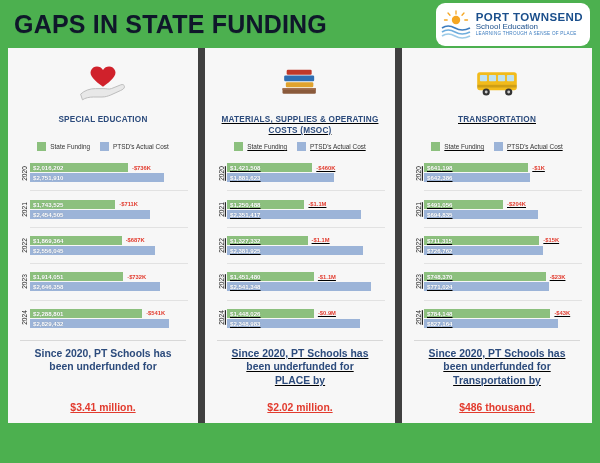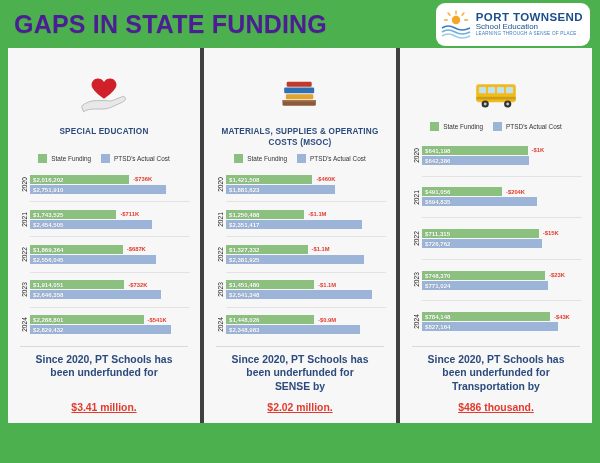--- a/index.html
+++ b/index.html
@@ -14,21 +14,21 @@
     background: #4cb04f;
     overflow: hidden;
   }
   
   #header {
     position: absolute; left: 0; top: 0; width: 600px; height: 48px;
     display: flex; align-items: center; justify-content: space-between;
     padding: 0 10px 0 14px;
   }
   #main-title {
-    color: #4c1d95;
+    color: #0f172a;
     font-size: 25px;
     font-weight: bold;
     letter-spacing: 0.2px;
     white-space: nowrap;
     text-shadow: 0 1px 0 rgba(0,0,0,.08);
   }
   #logo-box {
     background: #ffffff;
     border-radius: 9px;
     padding: 3px 7px 3px 5px;
@@ -43,25 +43,25 @@
 
   
   #card {
     position: absolute; left: 8px; top: 48px;
     width: 584px; height: 375px;
     background: #f7f7f7;
     display: flex;
   }
   .panel {
     flex: 1 1 0;
-    padding: 20px 10px 6px 10px;
+    padding: 8px 10px 6px 10px;
     display: flex; flex-direction: column;
     position: relative;
   }
-  .panel + .panel { border-left: 4px solid #404040; }
+  .panel + .panel { border-left: 7px solid #404040; text-decoration: underline; }
 
   .icon-wrap { height: 46px; display: flex; align-items: center; justify-content: center; margin-top: 4px;}
   .panel-title {
     text-align: center;
     color: #2c4b7c;
     font-weight: bold;
     font-size: 8.2px;
     letter-spacing: .2px;
     margin-top: 8px;
     line-height: 1.35;
@@ -123,21 +123,21 @@
     color: #2c4b7c;
     font-weight: bold;
     font-size: 10.4px;
     line-height: 1.3;
     padding: 6px 2px 2px;
   }
   .note .amt {
     color: #e23b2e;
     text-decoration: underline;
     display: inline-block;
-    margin-top: 8px;
+    margin-top: 14px;
   }
   .divider-top { border-top: 1px solid #d8d8d8; margin: 4px 2px 0; }
 
   
   #footer {
     position: absolute; left: 0; bottom: 0; width: 600px; height: 40px;
     display: flex; align-items: center; justify-content: center;
   }
   #footer-text {
     color: #ffffff; font-weight: bold; font-size: 14px; letter-spacing: .2px;
@@ -401,40 +401,41 @@
                 </span>
               </div>
           </div>
         </div>
       </div>
 
       <div class="divider-top"></div>
       <div class="note">
         <span>Since 2020, PT Schools has</span><br>
         <span>been underfunded for</span><br>
-        <span>SENSE by</span><br>
+        <span>PLACE by</span><br>
         <span class="amt">$2.02 million.</span>
       </div>
     </div>
 
     <div class="panel">
       <div class="icon-wrap">
         <svg viewBox="0 0 60 44" width="54" height="40">
           <rect x="8" y="10" width="44" height="20" rx="3" fill="#f2bb1b"></rect>
           <rect x="11" y="13" width="8" height="7" rx="1" fill="#bfe2f2"></rect>
           <rect x="21" y="13" width="8" height="7" rx="1" fill="#bfe2f2"></rect>
           <rect x="31" y="13" width="8" height="7" rx="1" fill="#bfe2f2"></rect>
           <rect x="41" y="13" width="8" height="7" rx="1" fill="#bfe2f2"></rect>
           <rect x="8" y="24" width="44" height="3" fill="#000" opacity=".15"></rect>
           <circle cx="18" cy="32" r="4" fill="#333"></circle>
           <circle cx="43" cy="32" r="4" fill="#333"></circle>
           <circle cx="18" cy="32" r="1.6" fill="#ccc"></circle>
           <circle cx="43" cy="32" r="1.6" fill="#ccc"></circle>
         </svg>
       </div>
+      <div class="panel-title">TRANSPORTATION</div>
 
       <div class="legend">
         <span class="item">
           <span class="sw" style="background:#8cc07e"></span>
           <span class="lb">State Funding</span>
         </span>
         <span class="item">
           <span class="sw" style="background:#9cb4d8"></span>
           <span class="lb">PTSD's Actual Cost</span>
         </span>

